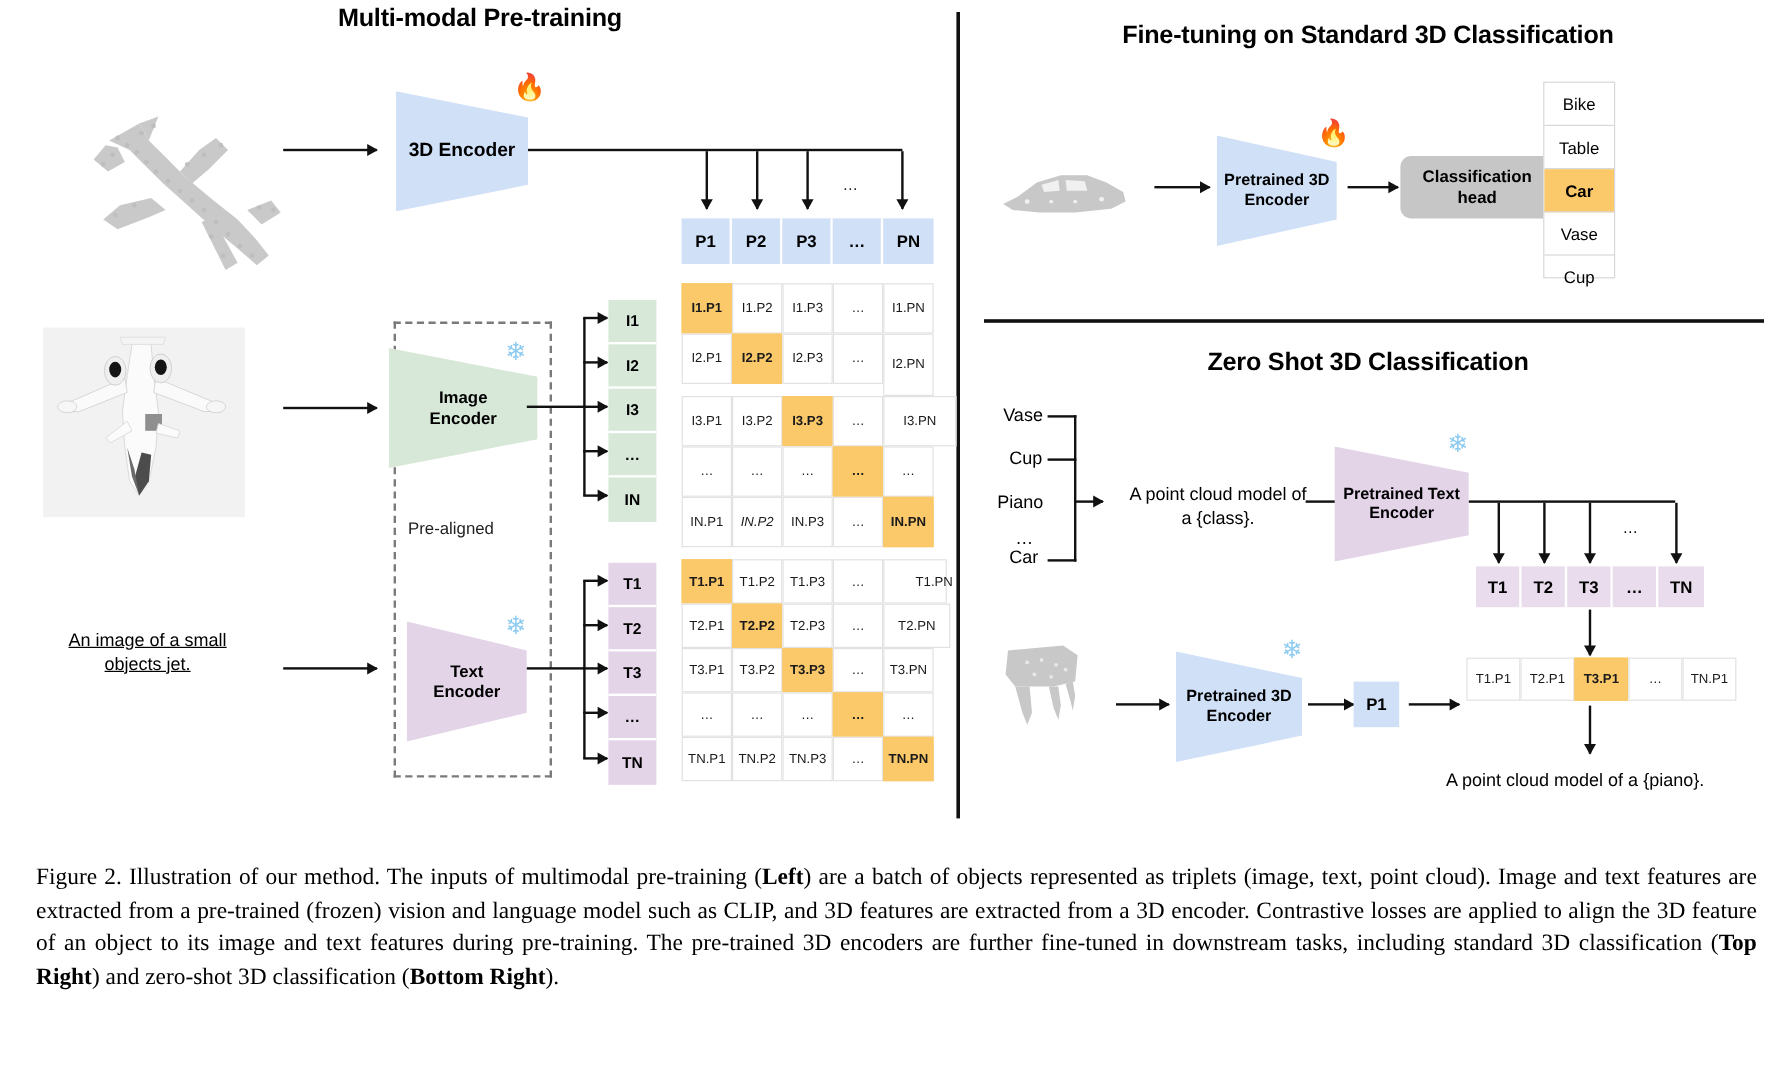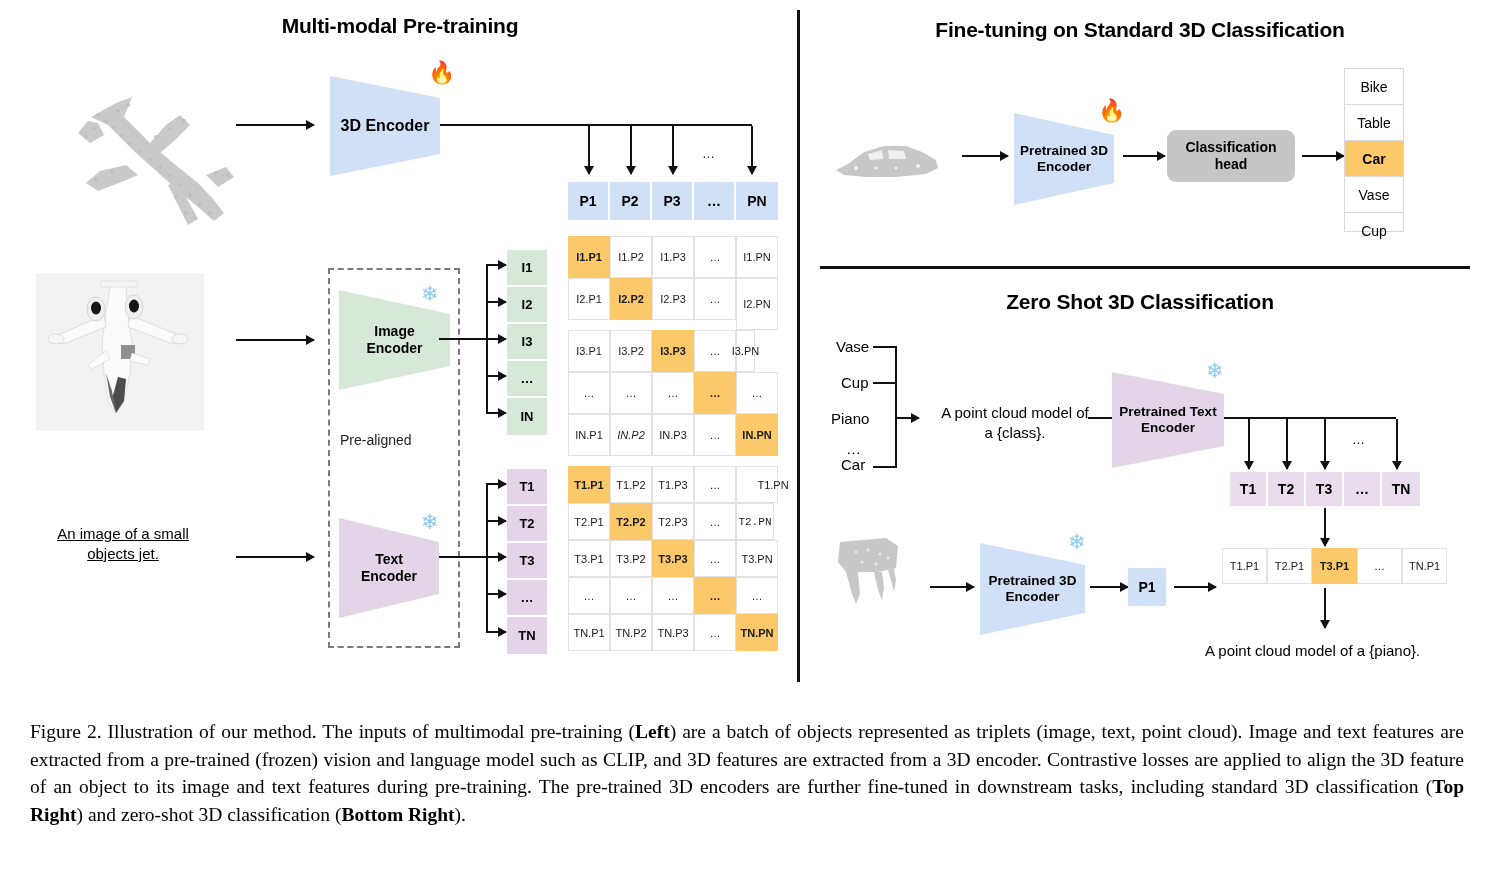--- a/index.html
+++ b/index.html
@@ -49,21 +49,21 @@
        line-height:1.42;text-align:justify;color:#000;}
   .emoji{position:absolute;font-size:22px;line-height:1;}
   .smalltext{position:absolute;font-size:14px;text-align:center;line-height:1.3;}
   .pcimg{position:absolute;}
 </style>
 </head>
 <body>
 
 <div class="vdiv abs" style="left:797px;top:10px;width:2.5px;height:672px;"></div>
 
-<div class="ttl abs" style="left:130px;top:14px;width:540px;">Multi-modal Pre-training</div>
+<div class="ttl abs" style="left:130px;top:4px;width:540px;">Multi-modal Pre-training</div>
 
 <svg class="pcimg" style="left:28px;top:55px;" width="250" height="185" viewBox="0 0 250 185">
   <g fill="#c9c9c9">
     <path d="M63 62 L88 48 L96 62 L108 74 L126 92 L150 112 L170 128 L185 144 L196 158 L186 166 L170 152 L146 132 L126 114 L108 98 L92 82 L80 70 Z"></path>
     <path d="M88 48 L104 42 L96 62 Z"></path>
     <path d="M60 66 L50 78 L62 88 L76 80 L70 68 Z"></path>
     <path d="M122 88 L138 70 L152 60 L162 70 L146 86 L132 98 Z"></path>
     <path d="M98 110 L72 116 L58 128 L70 136 L96 126 L110 120 Z"></path>
     <path d="M140 130 L152 154 L160 170 L170 164 L158 142 L150 126 Z"></path>
     <path d="M178 120 L198 112 L206 122 L190 132 Z"></path>
@@ -142,21 +142,21 @@
     <path d="M82 104 L76 126 L80 140 L88 128 L90 106 Z" fill="#4c4c4c"></path>
     <path d="M70 100 L74 124 L80 140 L76 118 Z" fill="#6a6a6a"></path>
   </svg>
 </div>
 
 <div class="arrow" style="left:236px;top:339px;width:78px;"></div>
 
 <div class="dashed" style="left:328px;top:268px;width:132px;height:380px;"></div>
 <div class="abs" style="left:340px;top:432px;font-size:14px;color:#222;">Pre-aligned</div>
 
-<div class="trap" style="left:339px;top:290px;width:111px;height:100px;">
+<div class="trap" style="left:324px;top:290px;width:124px;height:100px;">
   <svg class="shape" viewBox="0 0 100 100" preserveAspectRatio="none">
     <polygon points="0,0 100,24 100,76 0,100" fill="#d7e8d9"></polygon>
   </svg>
   <div class="lbl" style="font-size:14px;">
     <div>Image</div>
     <div>Encoder</div>
   </div>
 </div>
 <div class="emoji" style="left:421px;top:283px;color:#8ecbf0;font-size:21px;">❄</div>
 
@@ -206,21 +206,21 @@
     <div class="cell hi" style="width:42px;height:42px;">I2.P2</div>
     <div class="cell" style="width:42px;height:42px;">I2.P3</div>
     <div class="cell" style="width:42px;height:42px;">…</div>
     <div class="cell" style="width:42px;height:52px;">I2.PN</div>
   </div>
   <div style="display:flex;">
     <div class="cell" style="width:42px;height:42px;">I3.P1</div>
     <div class="cell" style="width:42px;height:42px;">I3.P2</div>
     <div class="cell hi" style="width:42px;height:42px;">I3.P3</div>
     <div class="cell" style="width:42px;height:42px;">…</div>
-    <div class="cell" style="width:19px;height:42px;">I3.PN</div>
+    <div class="cell" style="width:61px;height:42px;">I3.PN</div>
   </div>
   <div style="display:flex;">
     <div class="cell" style="width:42px;height:42px;">…</div>
     <div class="cell" style="width:42px;height:42px;">…</div>
     <div class="cell" style="width:42px;height:42px;">…</div>
     <div class="cell hi" style="width:42px;height:42px;">…</div>
     <div class="cell" style="width:42px;height:42px;">…</div>
   </div>
   <div style="display:flex;">
     <div class="cell" style="width:42px;height:42px;">IN.P1</div>
@@ -246,28 +246,28 @@
   <div class="side txt" style="width:40px;height:37px;">…</div>
   <div class="side txt" style="width:40px;height:37px;border-bottom:none;">TN</div>
 </div>
 
 <div class="abs" style="left:568px;top:466px;">
   <div style="display:flex;">
     <div class="cell hi" style="width:42px;height:37px;">T1.P1</div>
     <div class="cell" style="width:42px;height:37px;">T1.P2</div>
     <div class="cell" style="width:42px;height:37px;">T1.P3</div>
     <div class="cell" style="width:42px;height:37px;">…</div>
-    <div class="cell" style="width:42px;height:37px;padding-left:32px;">T1.PN</div>
+    <div class="cell" style="width:53px;height:37px;padding-left:32px;">T1.PN</div>
   </div>
   <div style="display:flex;">
     <div class="cell" style="width:42px;height:37px;">T2.P1</div>
     <div class="cell hi" style="width:42px;height:37px;">T2.P2</div>
     <div class="cell" style="width:42px;height:37px;">T2.P3</div>
     <div class="cell" style="width:42px;height:37px;">…</div>
-    <div class="cell" style="width:38px;height:37px;font-family:Liberation Mono, monospace;">T2.PN</div>
+    <div class="cell" style="width:56px;height:37px;">T2.PN</div>
   </div>
   <div style="display:flex;">
     <div class="cell" style="width:42px;height:37px;">T3.P1</div>
     <div class="cell" style="width:42px;height:37px;">T3.P2</div>
     <div class="cell hi" style="width:42px;height:37px;">T3.P3</div>
     <div class="cell" style="width:42px;height:37px;">…</div>
     <div class="cell" style="width:42px;height:37px;">T3.PN</div>
   </div>
   <div style="display:flex;">
     <div class="cell" style="width:42px;height:37px;">…</div>
@@ -315,21 +315,21 @@
 
 <div class="chead" style="left:1167px;top:130px;width:128px;height:52px;">
   <div>
     <div>Classification</div>
     <div>head</div>
   </div>
 </div>
 
 <div class="arrow" style="left:1302px;top:155px;width:42px;"></div>
 
-<div class="clsbox" style="left:1344px;top:68px;width:60px;height:164px;">
+<div class="clsbox" style="left:1286px;top:68px;width:60px;height:164px;">
   <div class="clsrow" style="height:36px;">Bike</div>
   <div class="clsrow" style="height:36px;">Table</div>
   <div class="clsrow hi" style="height:36px;">Car</div>
   <div class="clsrow" style="height:36px;">Vase</div>
   <div class="clsrow" style="height:36px;">Cup</div>
 </div>
 
 <div class="hdiv abs" style="left:820px;top:266px;width:650px;height:2.5px;"></div>
 
 <div class="ttl abs" style="left:830px;top:290px;width:620px;">Zero Shot 3D Classification</div>

